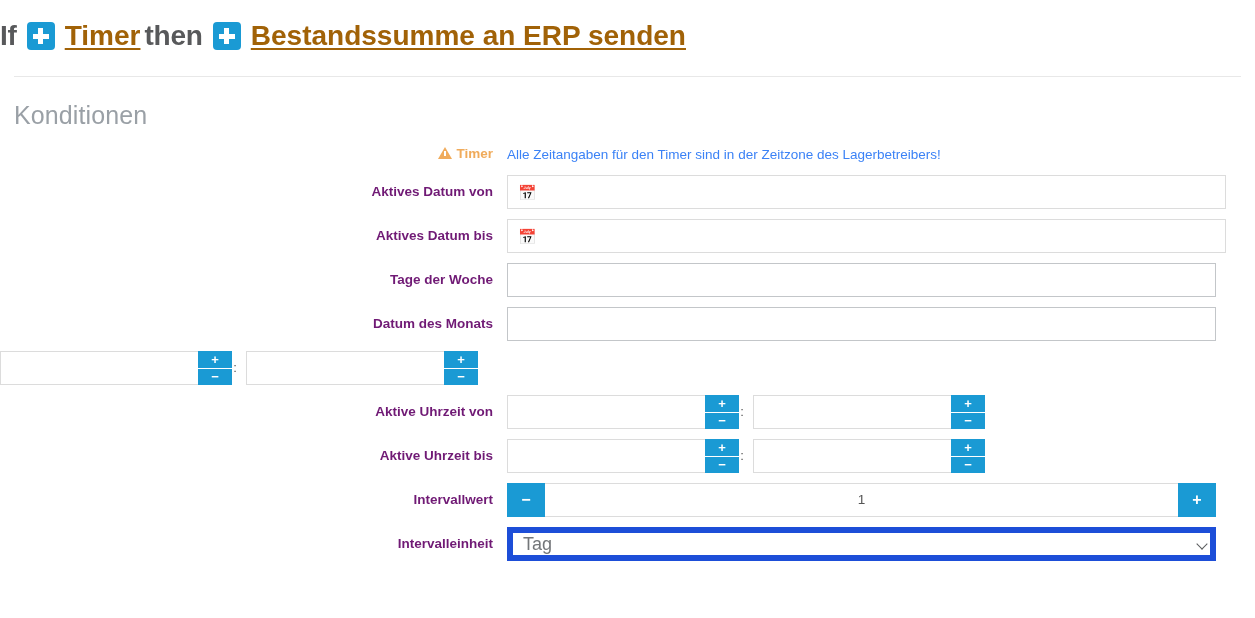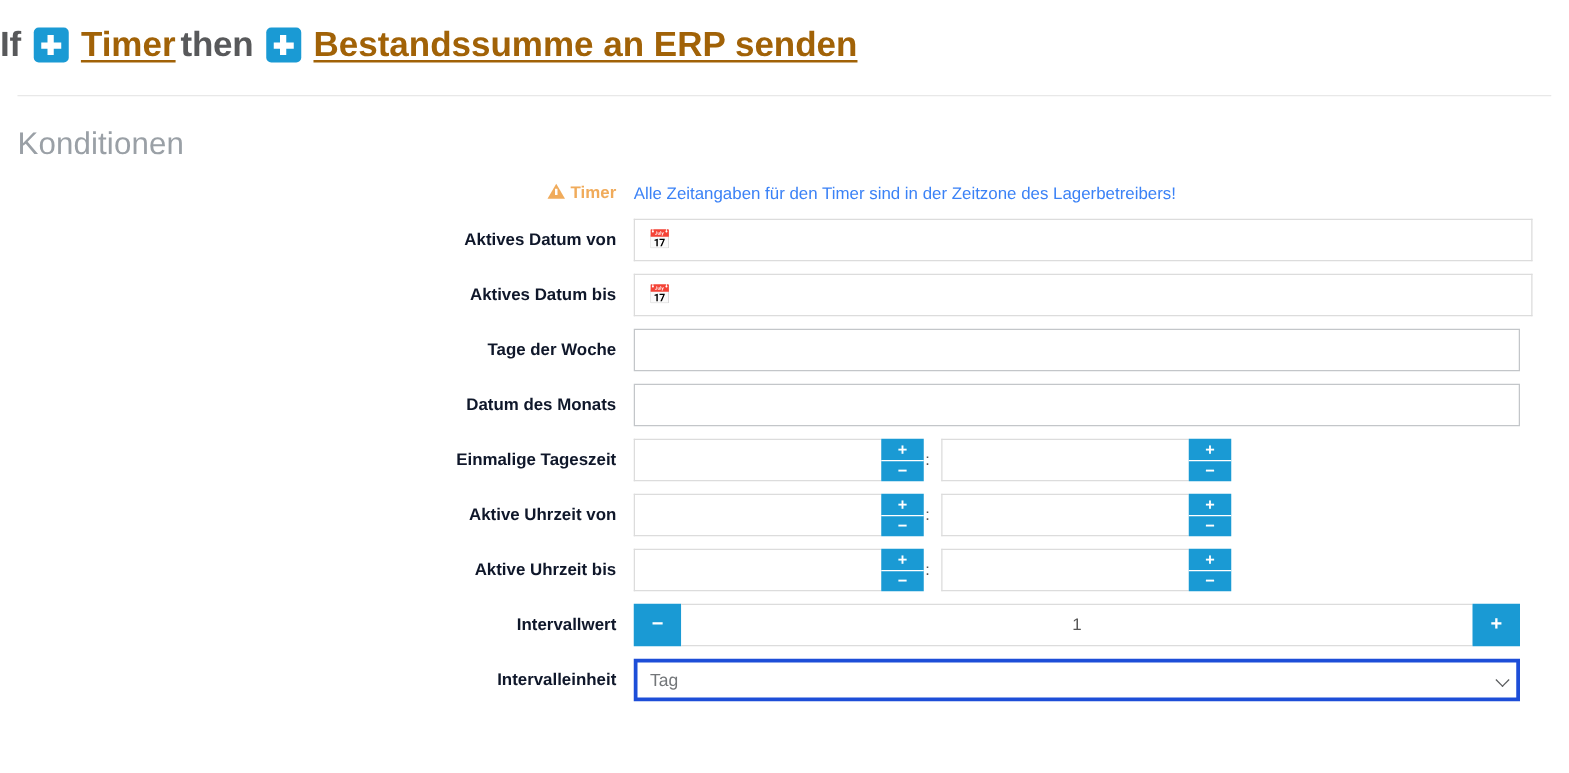--- a/index.html
+++ b/index.html
@@ -79,21 +79,21 @@
     align-items: flex-start;
     margin-bottom: 10px;
   }
   .form-label {
     width: 507px;
     flex: none;
     text-align: right;
     padding-right: 14px;
     font-size: 13.5px;
     font-weight: bold;
-    color: #0f172a;
+    color: #701a75;
     line-height: 34px;
   }
   .form-control-col { flex: 1; min-width: 0; }
 
   
   .info-row .form-label {
     display: flex;
     align-items: center;
     justify-content: flex-end;
     gap: 4px;
@@ -216,23 +216,23 @@
     color: #555;
     line-height: 32px;
     background: #fff;
   }
 
   
   .sel-wrap { position: relative; width: 709px; }
   .sel {
     width: 100%;
     height: 34px;
-    border: 3px solid #1d4ed8;
+    border: 6px solid #1d4ed8;
     background: #fff;
-    font-size: 14px;
+    font-size: 18px;
     color: #737679;
     padding: 0 26px 0 10px;
     appearance: none;
     -webkit-appearance: none;
     outline: none;
     font-family: "Liberation Sans", sans-serif;
   }
   .sel-caret {
     position: absolute;
     right: 10px; top: 13px;
@@ -301,21 +301,20 @@
   </div>
 
   <div class="form-row">
     <label class="form-label">Datum des Monats</label>
     <div class="form-control-col">
       <input class="txt solid wide-input" type="text" value="" style="">
     </div>
   </div>
 
   <div class="form-row">
-    <label class="form-label">Einmalige Tageszeit</label>
     <div class="form-control-col">
       <div class="time-wrap">
         <div class="spin-group">
           <input class="txt" type="text" value="" style="">
           <div class="spinner">
             <div class="spin-btn up">+</div>
             <div class="spin-btn">−</div>
           </div>
         </div>
         <div class="colon">:</div>

